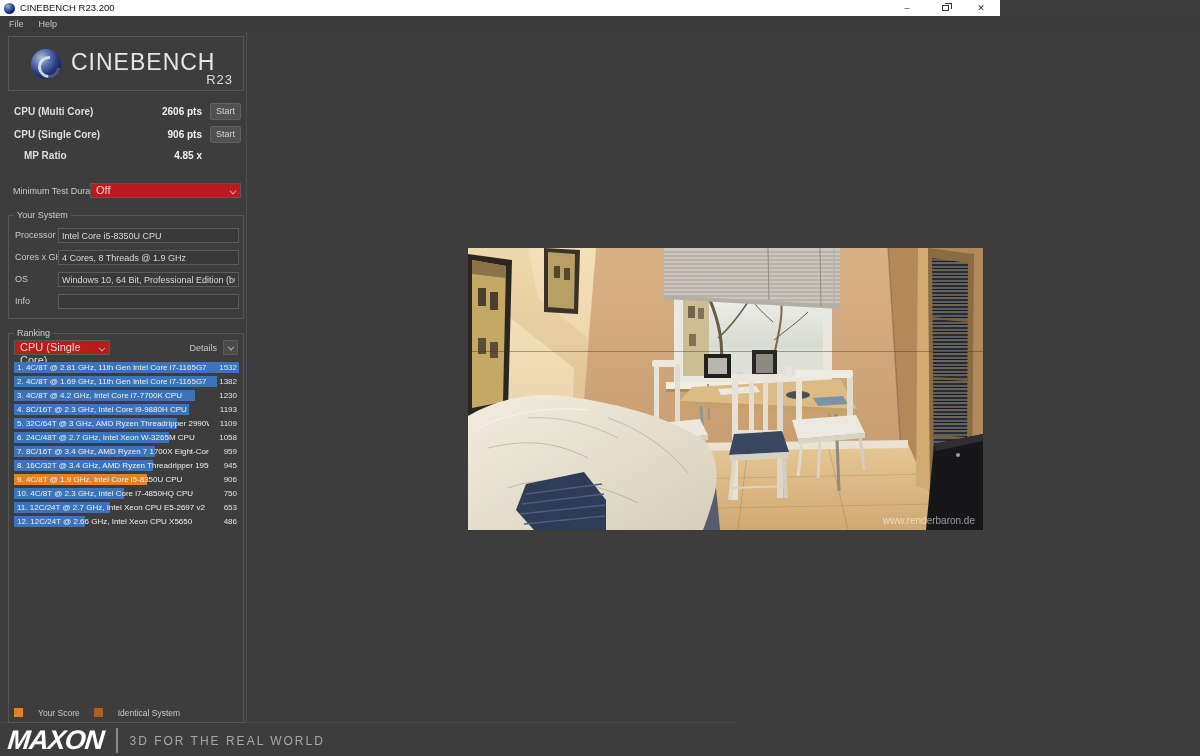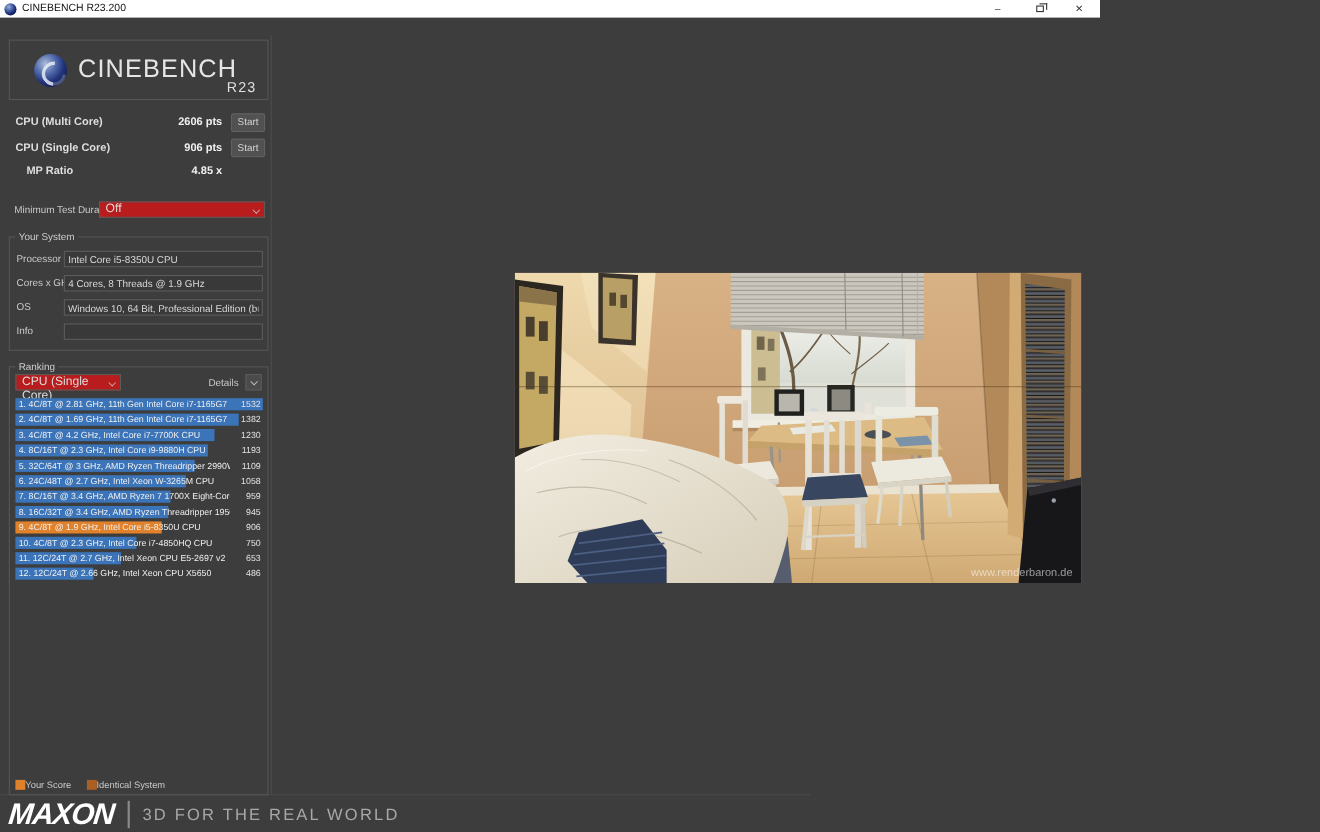--- a/index.html
+++ b/index.html
@@ -63,29 +63,29 @@
   .details-btn .chevron { right:3px; top:3px; }
 
   .rank-list { position:absolute; left:5px; top:28px; width:225px; }
   .rank-row { position:relative; height:11px; margin-bottom:3px; }
   .rank-bar { position:absolute; left:0; top:0; height:11px; background:var(--bar-blue,#3b74b8); }
   .rank-bar.yours { background:var(--bar-orange,#e0822b); }
   .rank-label { position:absolute; left:3px; top:0; font-size:8px; line-height:11px; color:#efefef; white-space:nowrap; overflow:hidden; max-width:192px; }
   .rank-value { position:absolute; right:2px; top:0; font-size:8px; line-height:11px; color:#e2e2e2; }
 
   .rank-legend { position:absolute; left:5px; bottom:4px; display:flex; gap:14px; align-items:center; }
-  .legend-item { display:flex; align-items:center; gap:0; }
+  .legend-item { display:flex; gap:15px; }
   .legend-swatch { width:9px; height:9px; }
   .legend-text { font-size:8.5px; color:#c9c9c9; }
 
   
   .footer { position:absolute; left:8px; top:725px; height:31px; display:flex; align-items:center; }
   .maxon-brand { font-size:27px; font-weight:bold; font-style:italic; color:#ffffff; letter-spacing:-1px; transform:skewX(-6deg); }
   .footer-sep { width:2px; height:25px; background:#8a8a8a; margin-left:12px; }
-  .footer-tagline { margin-left:12px; font-size:15px; color:#a8a8a8; letter-spacing:2px; }
+  .footer-tagline { margin-left:12px; font-size:12px; color:#a8a8a8; letter-spacing:2px; }
 
   
   .render-wrap { position:absolute; left:468px; top:248px; width:515px; height:282px; }
 </style>
 </head>
 <body>
 
 <div id="app">
 
   <div class="titlebar">
@@ -95,20 +95,24 @@
         <span>–</span>
       </div>
     <div class="win-btn btn-max">
         <span class="max-box"></span>
       </div>
     <div class="win-btn btn-close">
         <span>✕</span>
       </div>
   </div>
 
+  <div class="menubar">
+    <div class="menu-item">File</div>
+    <div class="menu-item">Help</div>
+  </div>
 
   <div class="v-divider"></div>
   <div class="h-divider"></div>
 
   <div class="panel">
 
     <div class="logo-box">
       <div class="logo-sphere"></div>
       <div class="logo-brand">CINEBENCH</div>
       <div class="logo-version">R23</div>

